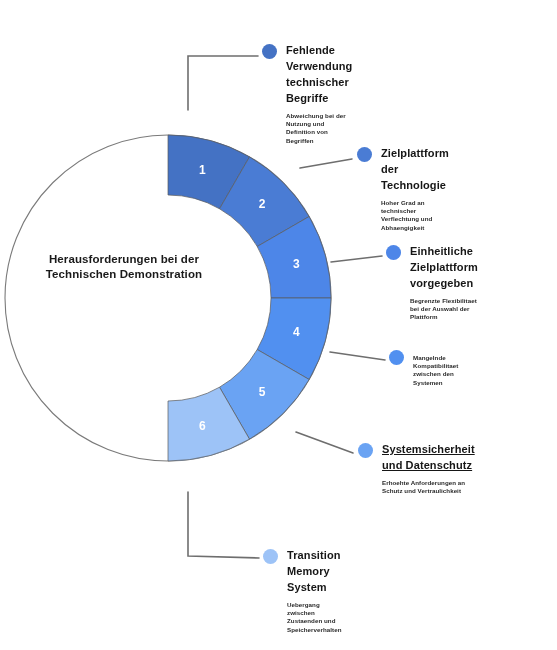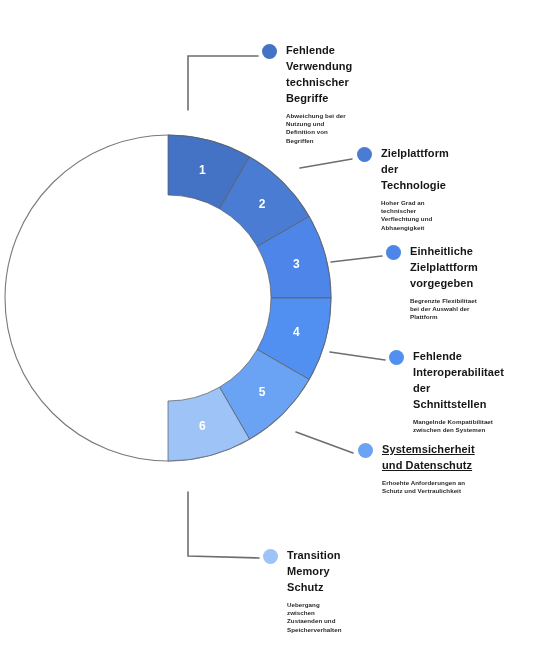--- a/index.html
+++ b/index.html
@@ -97,20 +97,21 @@
     <g id="connectors" fill="none" stroke-width="1.6" stroke-linecap="round" stroke="#6e6e6e">
       <path id="conn-1" d="M188,110 L188,56 L258,56"></path>
       <path id="conn-2" d="M300,168 L352,159"></path>
       <path id="conn-3" d="M331,262 L382,256"></path>
       <path id="conn-4" d="M330,352 L385,360"></path>
       <path id="conn-5" d="M296,432 L353,453"></path>
       <path id="conn-6" d="M188,492 L188,556 L259,558"></path>
     </g>
   </svg>
 
+  <div class="center-title">Herausforderungen bei der Technischen Demonstration</div>
 
   <div class="legend-item" id="li-1">
     <span class="legend-bullet" style="background: rgb(68, 114, 196);"></span>
     <div class="legend-body">
       <div class="legend-head">Fehlende Verwendung technischer Begriffe</div>
       <div class="legend-desc">Abweichung bei der Nutzung und Definition von Begriffen</div>
     </div>
   </div>
 
   <div class="legend-item" id="li-2">
@@ -125,34 +126,33 @@
     <span class="legend-bullet" style="background: rgb(77, 134, 232);"></span>
     <div class="legend-body">
       <div class="legend-head">Einheitliche Zielplattform vorgegeben</div>
       <div class="legend-desc">Begrenzte Flexibilitaet bei der Auswahl der Plattform</div>
     </div>
   </div>
 
   <div class="legend-item" id="li-4">
     <span class="legend-bullet" style="background: rgb(81, 144, 240);"></span>
     <div class="legend-body">
-      <div class="legend-head">Fehlende Interoperabilitaet der Schnittstellen</div>
       <div class="legend-desc">Mangelnde Kompatibilitaet zwischen den Systemen</div>
     </div>
   </div>
 
   <div class="legend-item" id="li-5">
     <span class="legend-bullet" style="background: rgb(106, 163, 243);"></span>
     <div class="legend-body">
       <div class="legend-head">Systemsicherheit und Datenschutz</div>
       <div class="legend-desc">Erhoehte Anforderungen an Schutz und Vertraulichkeit</div>
     </div>
   </div>
 
   <div class="legend-item" id="li-6">
     <span class="legend-bullet" style="background: rgb(157, 195, 247);"></span>
     <div class="legend-body">
-      <div class="legend-head">Transition Memory Schutz</div>
+      <div class="legend-head">Transition Memory System</div>
       <div class="legend-desc">Uebergang zwischen Zustaenden und Speicherverhalten</div>
     </div>
   </div>
 
 </div>
 
 </body></html>

